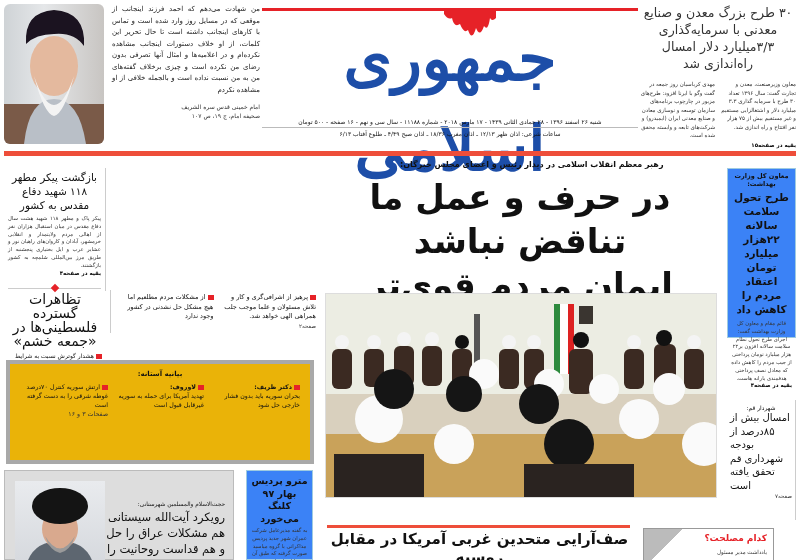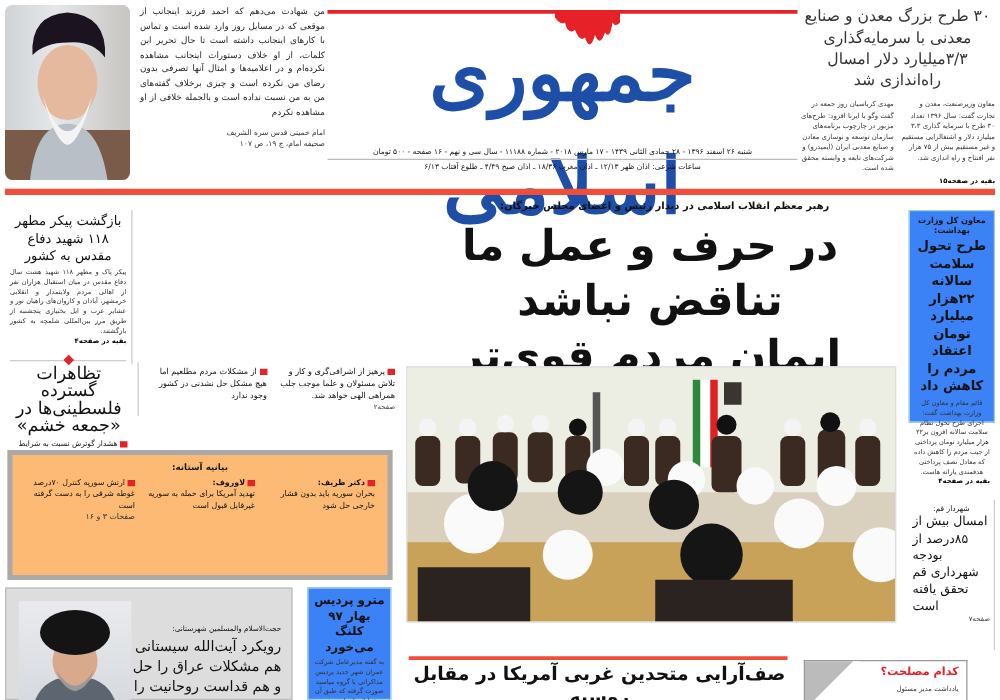--- a/index.html
+++ b/index.html
@@ -46,21 +46,21 @@
 .divider{height:1px;background:#ccc;position:relative}
 .divider span{position:absolute;left:50%;top:-3px;width:6px;height:6px;background:#e62228;transform:translateX(-50%) rotate(45deg)}
 
 #bodies{left:4px;top:168px;width:102px;border-right:1px solid #ccc;padding:2px 4px}
 #bodies h3{font-size:10.5px;line-height:14px;text-align:center;font-weight:normal}
 #bodies .body{font-size:5.3px;line-height:7.8px;color:#333;text-align:justify;margin-top:3px}
 #palest{left:4px;top:290px;width:102px;padding:2px 4px}
 #palest h3{font-size:14px;line-height:14px;text-align:center;font-weight:normal}
 #palest .b{font-size:6px;line-height:8.5px;margin-top:4px}
 
-#syria{left:6px;top:360px;width:308px;height:104px;border:4px solid #a9a9a9;background:#fdba74;padding:6px 10px}
+#syria{left:6px;top:360px;width:308px;height:104px;border:4px solid #a9a9a9;background:#eab308;padding:6px 10px}
 #syria .kick{font-size:7px;font-weight:bold;text-align:center}
 #syria h2{font-size:21px;line-height:30px;text-align:center;font-weight:normal;margin-top:2px}
 #syria .row{display:flex;gap:8px;margin-top:4px}
 #syria .row div{flex:1;font-size:6.3px;line-height:9px}
 
 #shahrestani{left:4px;top:470px;width:230px;height:90px;background:#ddd;border:1px solid #bbb;padding:6px}
 #shahrestani .pic{position:absolute;left:10px;top:10px;width:90px;height:90px;background:linear-gradient(180deg,#e9ebee,#d4d7dc)}
 #shahrestani .txt{position:absolute;right:8px;top:30px;width:120px}
 #shahrestani .kick{font-size:5.8px}
 #shahrestani h3{font-size:11.5px;line-height:16px;font-weight:normal;margin-top:2px}

